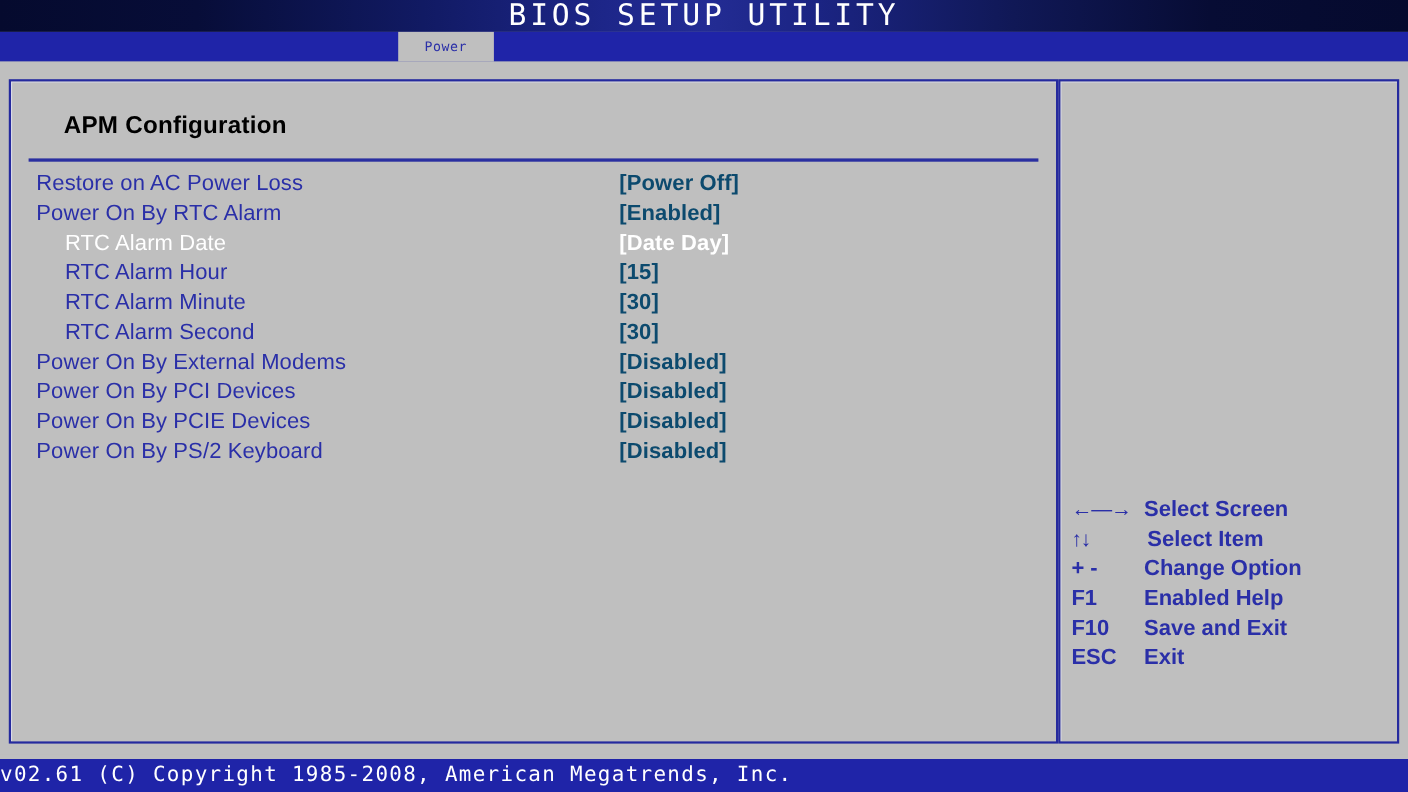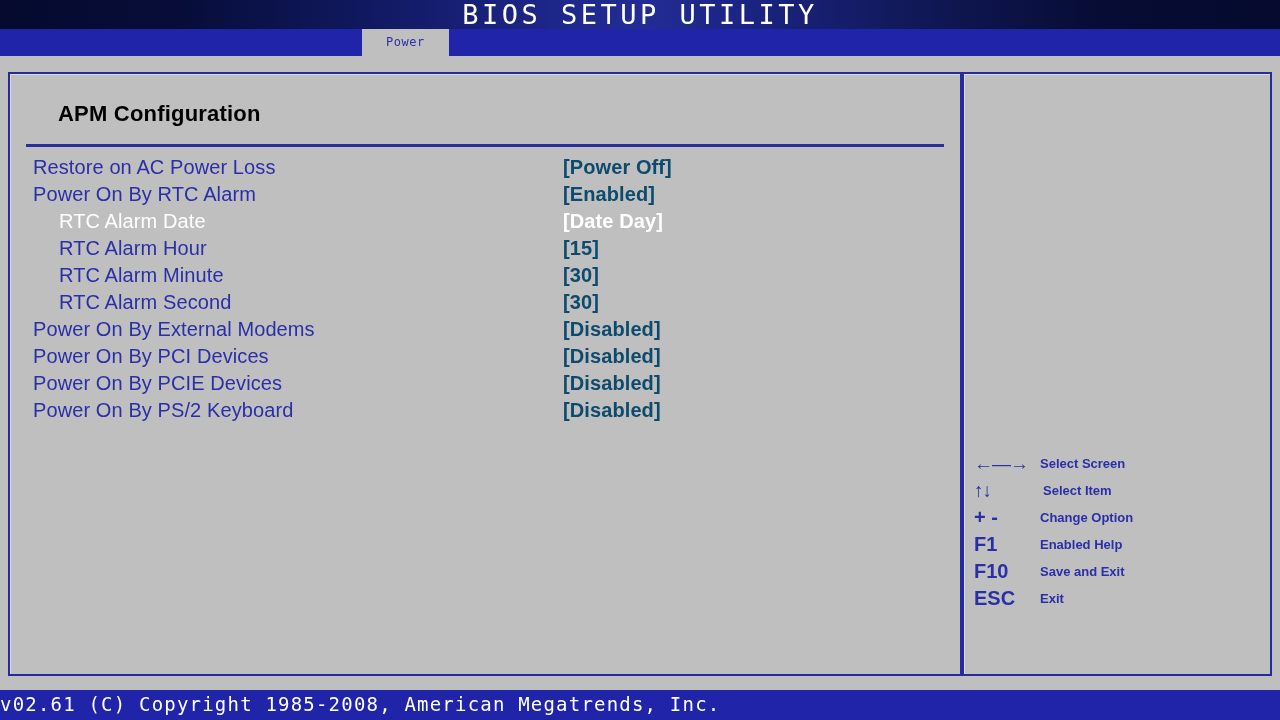--- a/index.html
+++ b/index.html
@@ -187,21 +187,21 @@
   }
   .legend-key.arrows {
     font-size: 19px;
     font-weight: normal;
     letter-spacing: -1px;
   }
   .legend-desc {
     position: absolute;
     left: 68px;
     top: 0;
-    font-size: 13px;
+    font-size: 20px;
     font-weight: bold;
     color: #2a2fa8;
     line-height: 27px;
     white-space: pre;
   }
   .legend-row.shift .legend-desc { left: 71px; }
 
   
   #footer {
     position: absolute;

